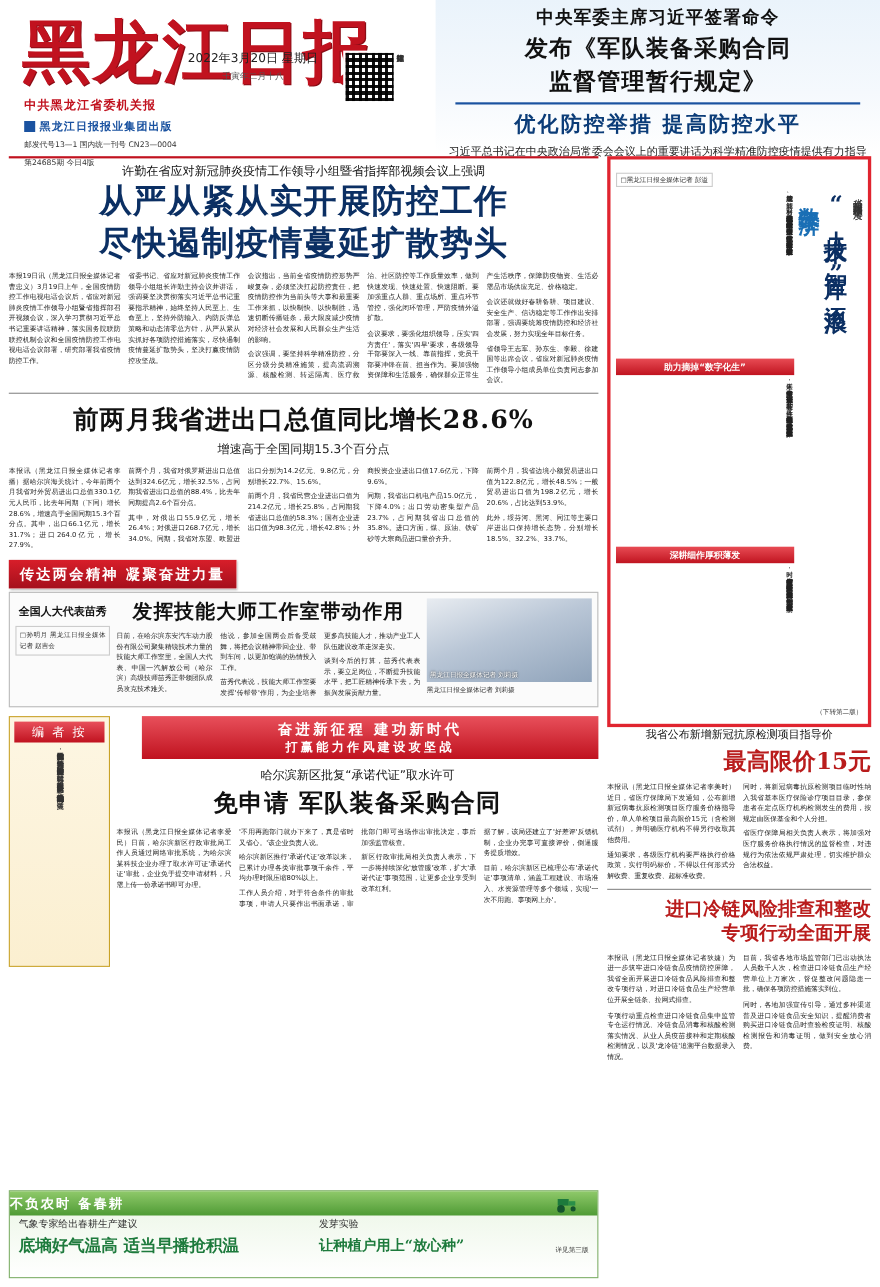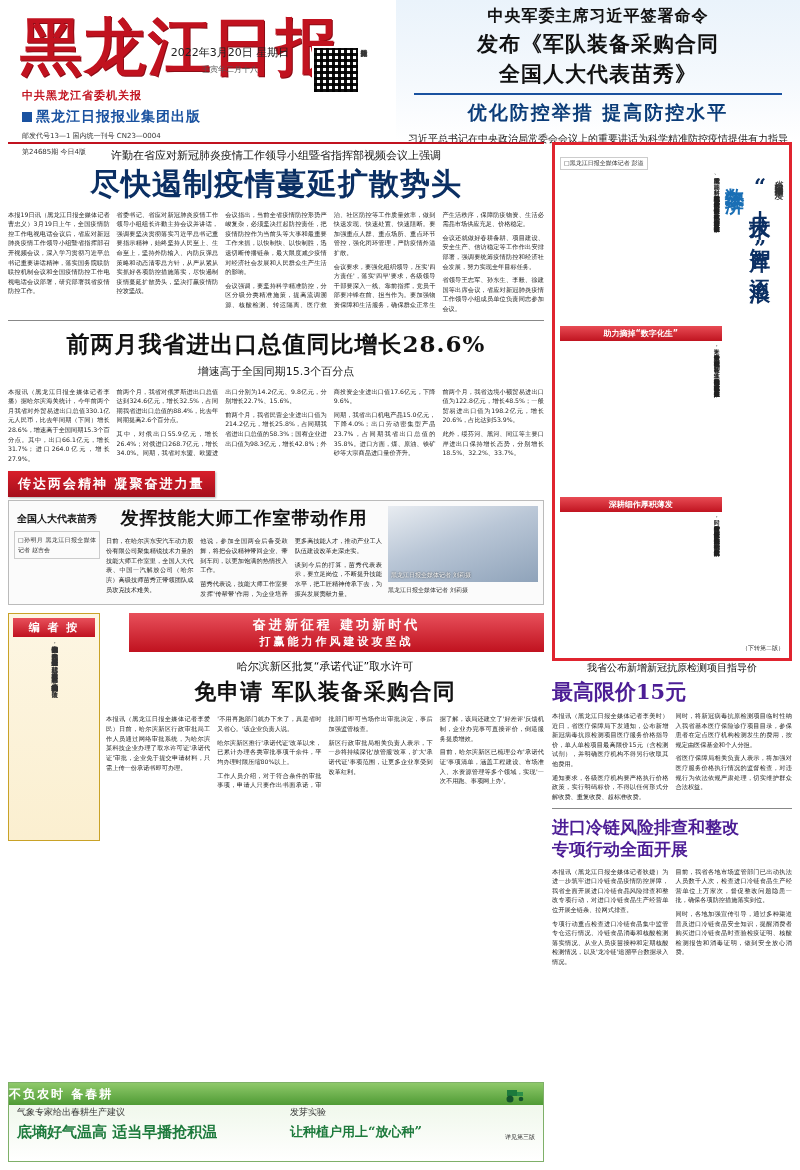--- a/index.html
+++ b/index.html
@@ -24,21 +24,21 @@
     letter-spacing:2px;
     line-height:1;
     padding:12px 0 2px 12px;
     text-shadow:1px 1px 0 #8b0d16;
   }
   .mast-sub{
     font-size:11px;color:#c1121f;font-weight:bold;
     padding-left:14px;margin-top:8px;letter-spacing:1px;
   }
   .mast-org{
-    font-size:14px;color:#1a52a0;font-weight:bold;
+    font-size:10px;color:#1a52a0;font-weight:bold;
     padding-left:14px;margin-top:5px;letter-spacing:1px;
     display:flex;align-items:center;gap:4px;
   }
   .blue-sq{display:inline-block;width:10px;height:10px;background:#1a52a0;}
   .mast-fine{
     font-size:7px;color:#333;padding-left:14px;margin-top:5px;line-height:1.5;
   }
   .mast-mid{
     position:absolute;left:150px;top:44px;width:160px;text-align:center;
     font-size:10px;color:#222;line-height:1.7;
@@ -138,21 +138,21 @@
     height:460px;text-align:justify;
   }
   .subhead-red{
     background:linear-gradient(180deg,#e84b54,#c01420);color:#fff;
     font-size:8px;text-align:center;padding:2px 0;margin:3px 0;font-weight:bold;
   }
   .rbyline{font-size:6px;color:#333;border:1px solid #ccc;padding:1px 3px;display:inline-block;}
 
   .r-head{
     font-family:"DejaVu Serif","Liberation Serif",serif;
-    font-weight:bold;color:#4c1d95;text-align:left;line-height:1.3;
+    font-weight:bold;color:#b91c1c;text-align:right;line-height:1.3;
   }
 
   
   .green-strip{
     position:absolute;left:8px;top:1082px;width:536px;height:80px;
     border:1px solid #7fb069;background:linear-gradient(180deg,#eaf5e4,#ffffff);
     box-sizing:border-box;
   }
   .green-band{
     height:22px;background:linear-gradient(180deg,#8fc96a,#4f9b35);
@@ -166,21 +166,21 @@
 
   .tractor{position:absolute;right:14px;top:4px;width:30px;height:16px;}
 
   
   .editor-note{
     border:1px solid #c9a227;background:linear-gradient(180deg,#fdf6e3,#fbefd0);
     box-sizing:border-box;padding:4px;
   }
   .editor-badge{
     background:linear-gradient(180deg,#e8505b,#c0121f);color:#fff;font-size:11px;
-    font-weight:bold;text-align:center;padding:2px 0;letter-spacing:2px;
+    font-weight:normal;text-align:center;padding:2px 0;letter-spacing:2px;
   }
   .vnote{writing-mode:vertical-rl;font-size:6.5px;line-height:1.8;color:#333;height:195px;}
 
   .ribbon{
     background:linear-gradient(180deg,#e8505b,#c0121f);color:#fff;
     text-align:center;font-weight:bold;letter-spacing:3px;margin-left:23px;
   }
   .ribbon .t1{font-size:13px;padding-top:3px;}
   .ribbon .t2{font-size:11px;padding-bottom:3px;}
   .tiny{font-size:6px;line-height:1.6;color:#333;text-align:justify;}
@@ -206,33 +206,34 @@
       <div class="d1">2022年3月20日  星期日</div>
       <div class="d2">壬寅年二月十八</div>
     </div>
 
     <div class="qr"></div>
     <div class="qr-label">党报新媒体矩阵</div>
 
     <div class="mast-right">
       <div class="mr-l1">中央军委主席习近平签署命令</div>
       <div class="mr-l2">发布《军队装备采购合同</div>
-      <div class="mr-l3">全国人大代表苗秀》</div>
+      <div class="mr-l3">监督管理暂行规定》</div>
       <div class="mr-rule"></div>
       <div class="mr-l4">优化防控举措  提高防控水平</div>
       <div class="mr-sub">习近平总书记在中央政治局常委会会议上的重要讲话为科学精准防控疫情提供有力指导</div>
       <div class="mr-note">详见第三版</div>
     </div>
   </div>
 
   <div class="col-left">
 
     <div class="rule-red"></div>
     <div class="kicker">许勤在省应对新冠肺炎疫情工作领导小组暨省指挥部视频会议上强调</div>
     <div class="head-main">
+      <div>从严从紧从实开展防控工作</div>
       <div class="l2">尽快遏制疫情蔓延扩散势头</div>
     </div>
     <div class="body-cols">
       <p>本报19日讯（黑龙江日报全媒体记者曹忠义）3月19日上午，全国疫情防控工作电视电话会议后，省应对新冠肺炎疫情工作领导小组暨省指挥部召开视频会议，深入学习贯彻习近平总书记重要讲话精神，落实国务院联防联控机制会议和全国疫情防控工作电视电话会议部署，研究部署我省疫情防控工作。</p>
       <p>省委书记、省应对新冠肺炎疫情工作领导小组组长许勤主持会议并讲话，强调要坚决贯彻落实习近平总书记重要指示精神，始终坚持人民至上、生命至上，坚持外防输入、内防反弹总策略和动态清零总方针，从严从紧从实抓好各项防控措施落实，尽快遏制疫情蔓延扩散势头，坚决打赢疫情防控攻坚战。</p>
       <p>会议指出，当前全省疫情防控形势严峻复杂，必须坚决扛起防控责任，把疫情防控作为当前头等大事和最重要工作来抓，以快制快、以快制胜，迅速切断传播链条，最大限度减少疫情对经济社会发展和人民群众生产生活的影响。</p>
       <p>会议强调，要坚持科学精准防控，分区分级分类精准施策，提高流调溯源、核酸检测、转运隔离、医疗救治、社区防控等工作质量效率，做到快速发现、快速处置、快速阻断。要加强重点人群、重点场所、重点环节管控，强化闭环管理，严防疫情外溢扩散。</p>
       <p>会议要求，要强化组织领导，压实'四方责任'，落实'四早'要求，各级领导干部要深入一线、靠前指挥，党员干部要冲锋在前、担当作为。要加强物资保障和生活服务，确保群众正常生产生活秩序，保障防疫物资、生活必需品市场供应充足、价格稳定。</p>
       <p>会议还就做好春耕备耕、项目建设、安全生产、信访稳定等工作作出安排部署，强调要统筹疫情防控和经济社会发展，努力实现全年目标任务。</p>
       <p>省领导王志军、孙东生、李毅、徐建国等出席会议，省应对新冠肺炎疫情工作领导小组成员单位负责同志参加会议。</p>

